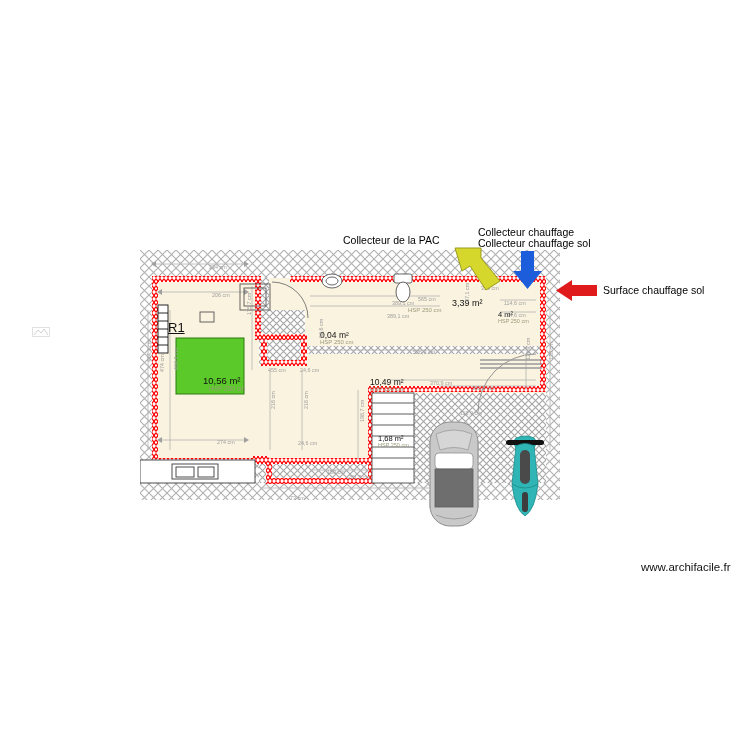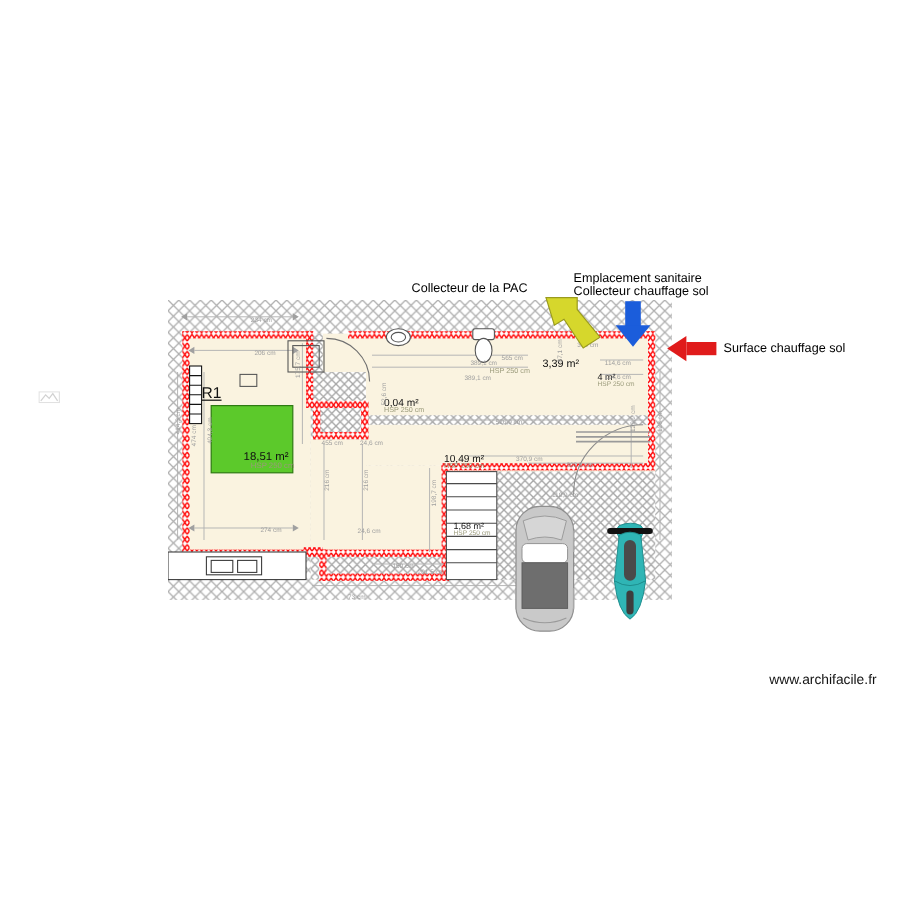--- a/index.html
+++ b/index.html
@@ -195,21 +195,21 @@
   <g stroke="#9a9a9a" stroke-width="1.4">
     <path d="M340,110 h62 M340,114 h62 M340,118 h62"></path>
   </g>
 </svg>
 </div>
 
 <div class="abs" style="left:0;top:0;width:750px;height:750px;pointer-events:none;">
   <div class="abs" style="left:168px;top:320px;font-size:13px;color:#111;font-family:'Liberation Sans',sans-serif;text-decoration:underline;">R1</div>
 
   <div class="abs" style="left:203px;top:375px;">
-    <div style="font-size:9.5px;color:#111;">18,51 m²</div>
+    <div style="font-size:9.5px;color:#111;">10,56 m²</div>
     <div style="font-size:6.5px;color:#9a9a7a;margin-top:-1px;margin-left:6px;">HSP 250 cm</div>
   </div>
 
   <div class="abs" style="left:408px;top:298px;">
     <div style="font-size:9px;color:#111;padding-left:44px;">3,39 m²</div>
     <div style="font-size:6px;color:#9a9a7a;margin-top:-1px;">HSP 250 cm</div>
   </div>
 
   <div class="abs" style="left:320px;top:330px;">
     <div style="font-size:8.5px;color:#111;">0,04 m²</div>
@@ -276,21 +276,21 @@
     <path d="M513,271 L542,271 L527.5,289 Z" fill="#1b5ddb"></path>
   </g>
 
   <g>
     <rect x="572" y="285" width="25" height="11" fill="#e01b1b"></rect>
     <path d="M572,280 L572,301 L556,290.5 Z" fill="#e01b1b"></path>
   </g>
 </svg>
 
 <div class="anno" style="left:343px;top:234px;">Collecteur de la PAC</div>
-<div class="anno" style="left:478px;top:226px;">Emplacement sanitaire</div>
+<div class="anno" style="left:478px;top:226px;">Collecteur chauffage</div>
 <div class="anno" style="left:478px;top:237px;">Collecteur chauffage sol</div>
 <div class="anno" style="left:603px;top:284px;">Surface chauffage sol</div>
 
 <div id="vehicles">
 <svg width="130" height="110" viewBox="0 0 130 110" xmlns="http://www.w3.org/2000/svg">
 
   <g>
     <rect x="10" y="2" width="48" height="104" rx="20" fill="#c9c9c9" stroke="#8f8f8f" stroke-width="1"></rect>
     <path d="M16,14 q18,-8 36,0 l-4,16 q-14,-5 -28,0 z" fill="#d6d6d6" stroke="#9a9a9a" stroke-width=".8"></path>
     <rect x="15" y="33" width="38" height="16" rx="4" fill="#ffffff" stroke="#8f8f8f" stroke-width=".8"></rect>

